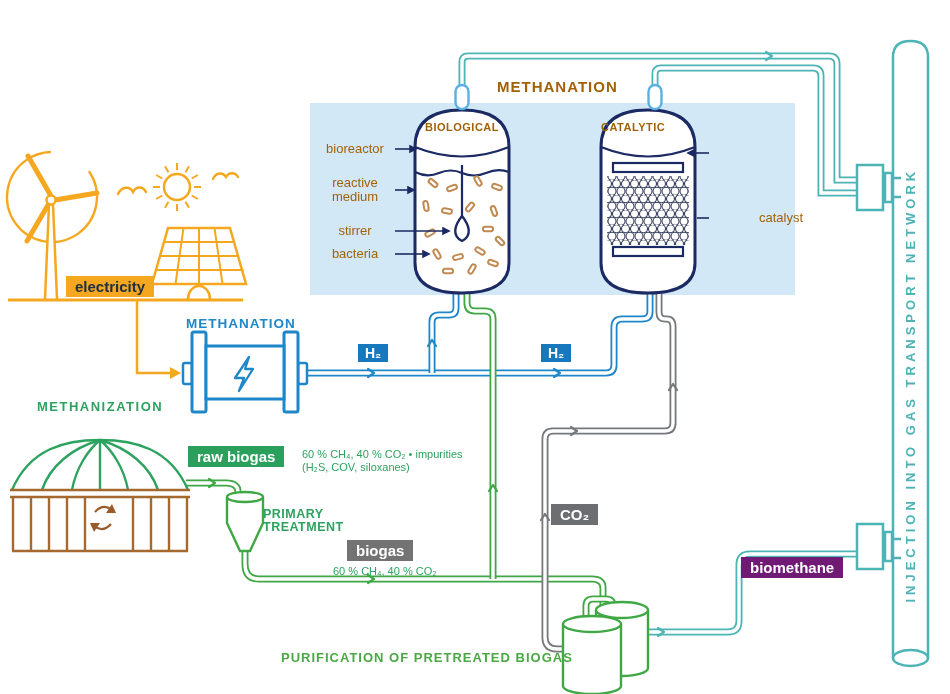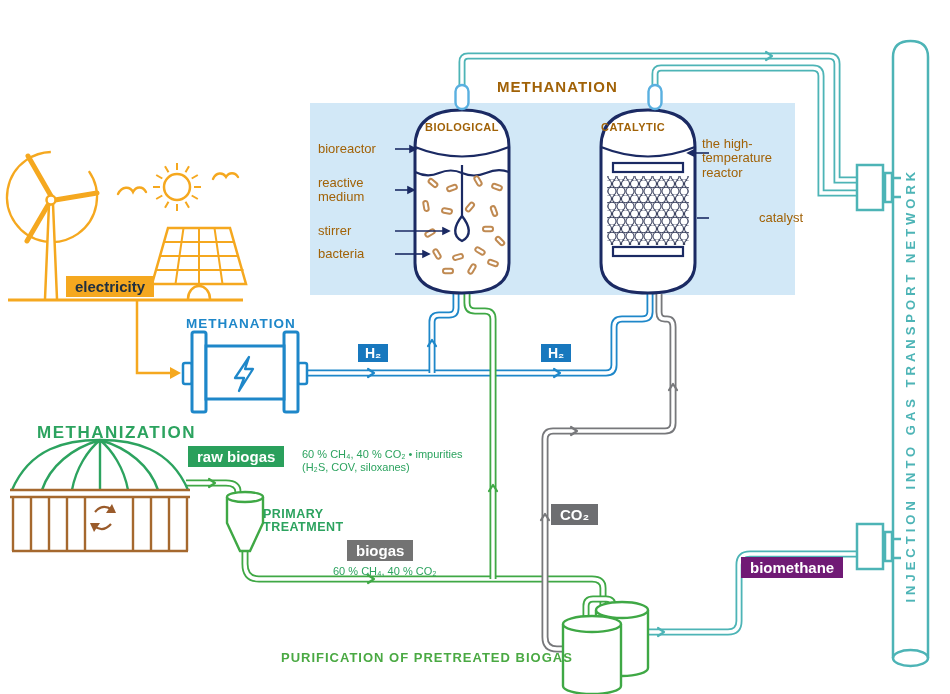--- a/index.html
+++ b/index.html
@@ -8,21 +8,21 @@
   svg{position:absolute;left:0;top:0;}
   .po{fill:none;stroke-width:7;stroke-linecap:butt;}
   .pi{fill:none;stroke:#fff;stroke-width:3.4;}
   .c-teal{stroke:#4db4b6;} .c-blue{stroke:#1e87c9;} .c-green{stroke:#3fa845;}
   .c-gray{stroke:#77787b;}
   .chev{fill:none;stroke-width:2.2;stroke-linecap:round;stroke-linejoin:round;}
   .lbl{position:absolute;line-height:1.1;}
   .badge{position:absolute;font-weight:bold;color:#fff;padding:2px 9px;font-size:15px;white-space:nowrap;}
   .navy{color:#a16207;} .grn{color:#2ca35f;} .grn2{color:#4aa943;} .blu{color:#1e87c9;} .tealc{color:#4db4b6;}
   .bold{font-weight:bold;}
-  .right{text-align:left;}
+  .right{text-align:center;}
 </style>
 </head>
 <body>
 
 <div id="canvas">
 
 <svg width="950" height="694" viewBox="0 0 950 694">
   <defs>
     <path id="pipe-syn-outer" d="M462,105 V62 Q462,56 468,56 H829 Q837,56 837,64 V180 H862"></path>
     <path id="pipe-syn-inner" d="M655,105 V74 Q655,68 661,68 H813 Q821,68 821,76 V193 H862"></path>
@@ -227,33 +227,28 @@
 <div class="lbl navy bold" style="left:601px;top:121px;width:94px;text-align:left;font-size:11px;letter-spacing:0.5px;">CATALYTIC</div>
 
 <div class="lbl navy right" style="left:318px;top:142px;width:74px;font-size:13px;">bioreactor</div>
 <div class="lbl navy right" style="left:318px;top:176px;width:74px;font-size:13px;">
   <div>reactive</div>
   <div>medium</div>
 </div>
 <div class="lbl navy right" style="left:318px;top:224px;width:74px;font-size:13px;">stirrer</div>
 <div class="lbl navy right" style="left:318px;top:247px;width:74px;font-size:13px;">bacteria</div>
 
-<div class="lbl navy" style="left:702px;top:137px;font-size:13px;">
-  <div>the high-</div>
-  <div>temperature</div>
-  <div>reactor</div>
-</div>
 <div class="lbl navy" style="left:712px;top:211px;font-size:13px;margin-left:47px;">catalyst</div>
 
 <div class="lbl blu bold" style="left:186px;top:317px;font-size:13.5px;letter-spacing:1px;">METHANATION</div>
 <div class="badge" style="left:358px;top:344px;background:#1878be;font-size:14px;padding:1px 7px;">H₂</div>
 <div class="badge" style="left:541px;top:344px;background:#1878be;font-size:14px;padding:1px 7px;">H₂</div>
 <div class="badge" style="left:66px;top:276px;background:#f5a81f;color:#203040;">electricity</div>
 
-<div class="lbl grn bold" style="left:37px;top:424px;font-size:17px;letter-spacing:1.5px;text-align:center;">METHANIZATION</div>
+<div class="lbl grn bold" style="left:37px;top:400px;font-size:13px;letter-spacing:1.5px;text-align:center;">METHANIZATION</div>
 <div class="badge" style="left:188px;top:446px;background:#2aa05c;">raw biogas</div>
 <div class="lbl grn" style="left:302px;top:448px;font-size:11px;line-height:13px;">
   <div>60 % CH₄, 40 % CO₂ • impurities</div>
   <div>(H₂S, COV, siloxanes)</div>
 </div>
 <div class="lbl grn bold" style="left:263px;top:508px;font-size:12.5px;line-height:13px;letter-spacing:0.5px;">
   <div>PRIMARY</div>
   <div>TREATMENT</div>
 </div>
 <div class="badge" style="left:347px;top:540px;background:#737373;">biogas</div>

